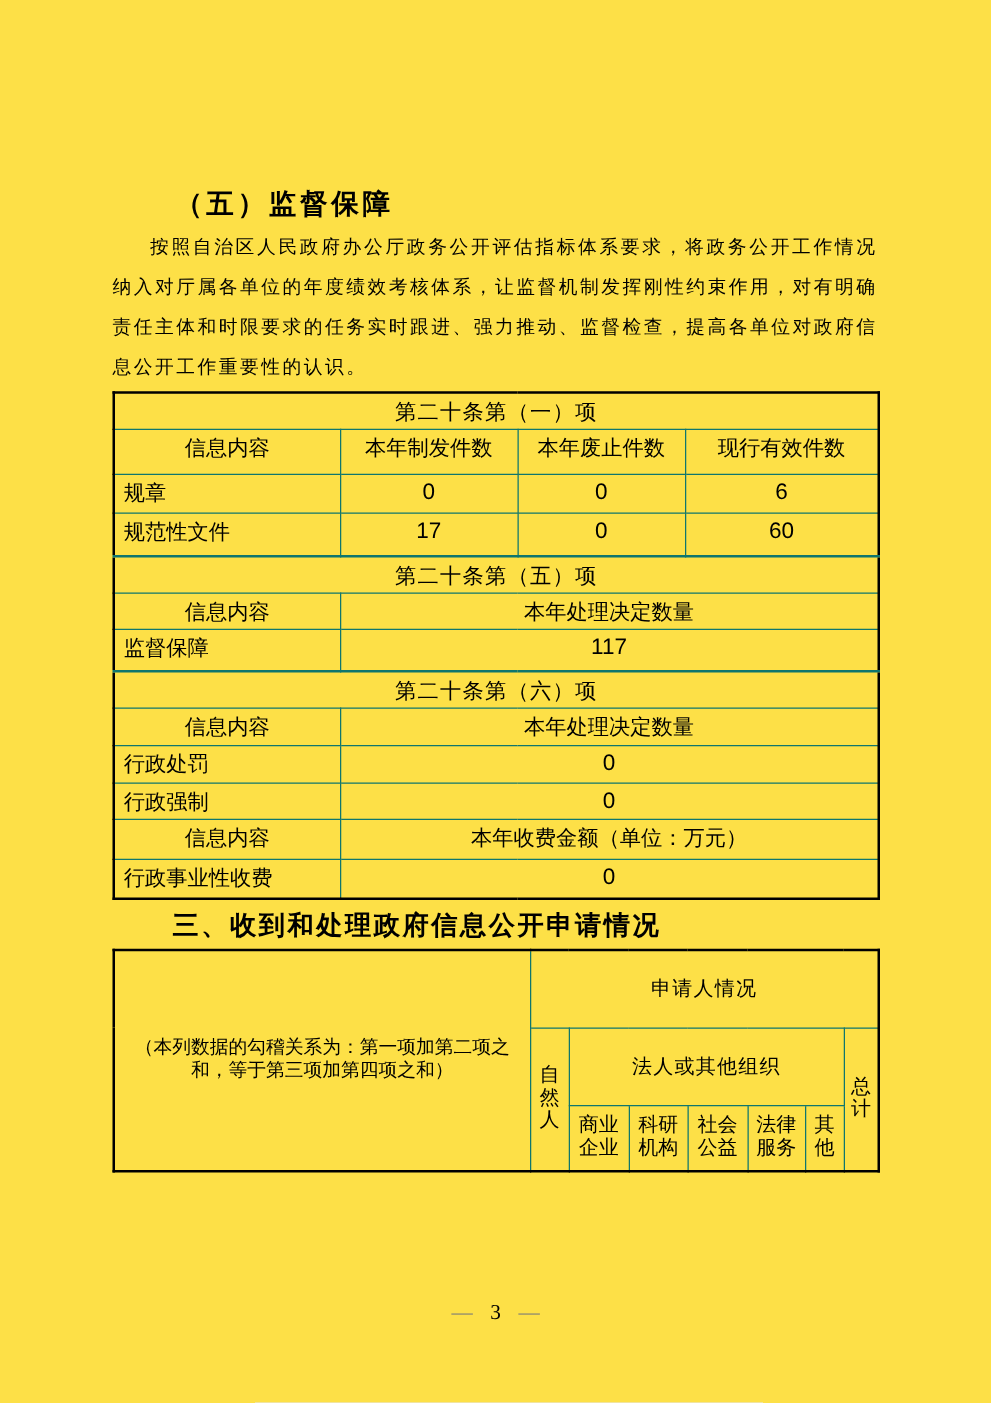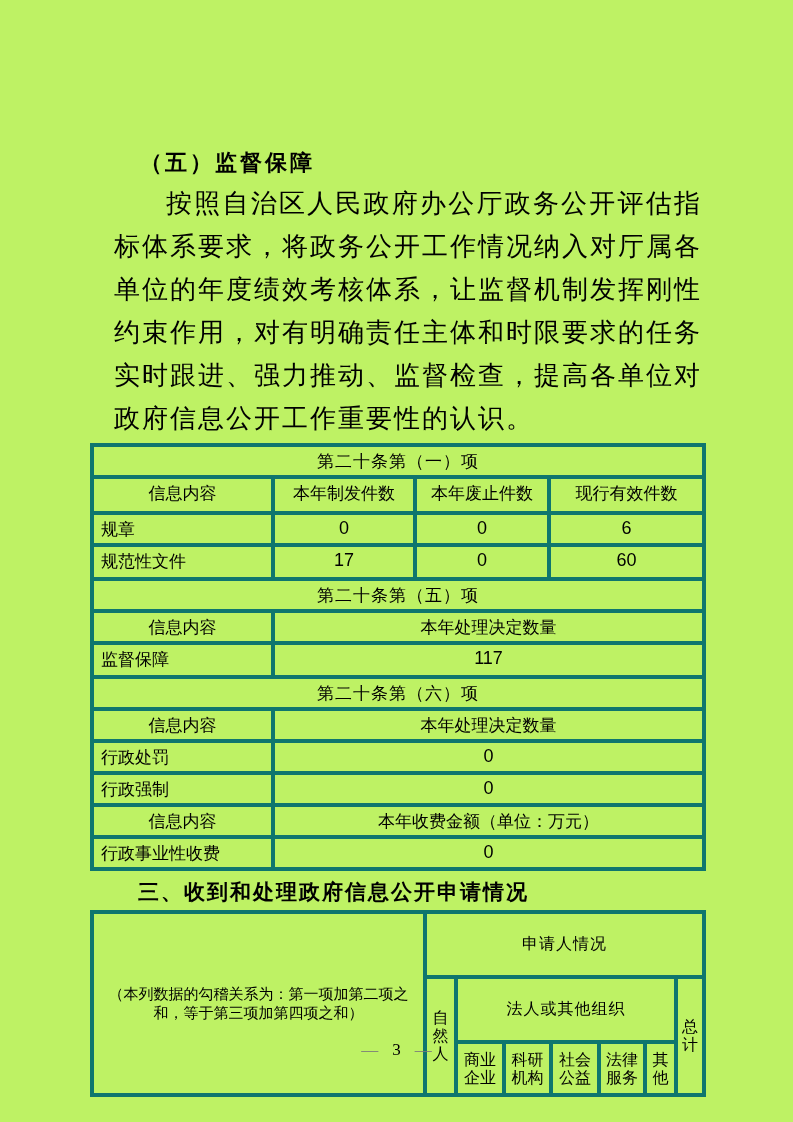--- a/index.html
+++ b/index.html
@@ -2,21 +2,21 @@
 <html><head>
 <meta charset="utf-8">
 <style>
   * { margin: 0; padding: 0; box-sizing: border-box; }
   html, body { background: #e8e8e8; }
   .page {
     position: relative;
     width: 793px;
     height: 1122px;
     margin: 0 auto;
-    background: #bef264;
+    background: #fde047;
     color: #000;
     font-family: "Liberation Serif", "DejaVu Serif", serif;
     overflow: hidden;
   }
   .content {
     padding: 150px 91px 0 90px; 
   }
 
   
   .h-sub {
@@ -34,37 +34,36 @@
     letter-spacing: 2px;
     padding-left: 48px;
     line-height: 25px;
   }
   .h-proactive { margin-top: 8px; }
   .h-requests  { margin-top: 8px; }
 
   
   .body-par {
     margin-top: 6px;
-    font-size: 26px;
-    line-height: 43px;
+    font-size: 15px;
+    line-height: 32px;
     letter-spacing: 2px;
     text-align: justify;
     text-indent: 2em;
-    margin-left: 24px;
   }
 
   
   table {
     border-collapse: collapse;
     table-layout: fixed;
     width: 612px;
     border: 2px solid #000;
   }
   td {
-    border: 4px solid #0f766e;
+    border: 1px solid #0f766e;
     font-size: 17px;
     text-align: center;
     vertical-align: top;
     padding: 3px 2px 2px 2px;
     overflow: hidden;
   }
   .t-proactive { margin-top: 3px; }
   .t-proactive tr.thick td { border-top-width: 2px; }
   .t-proactive td.sec { letter-spacing: 1px; }
   .t-proactive td.lbl { text-align: left; padding-left: 7px; }

